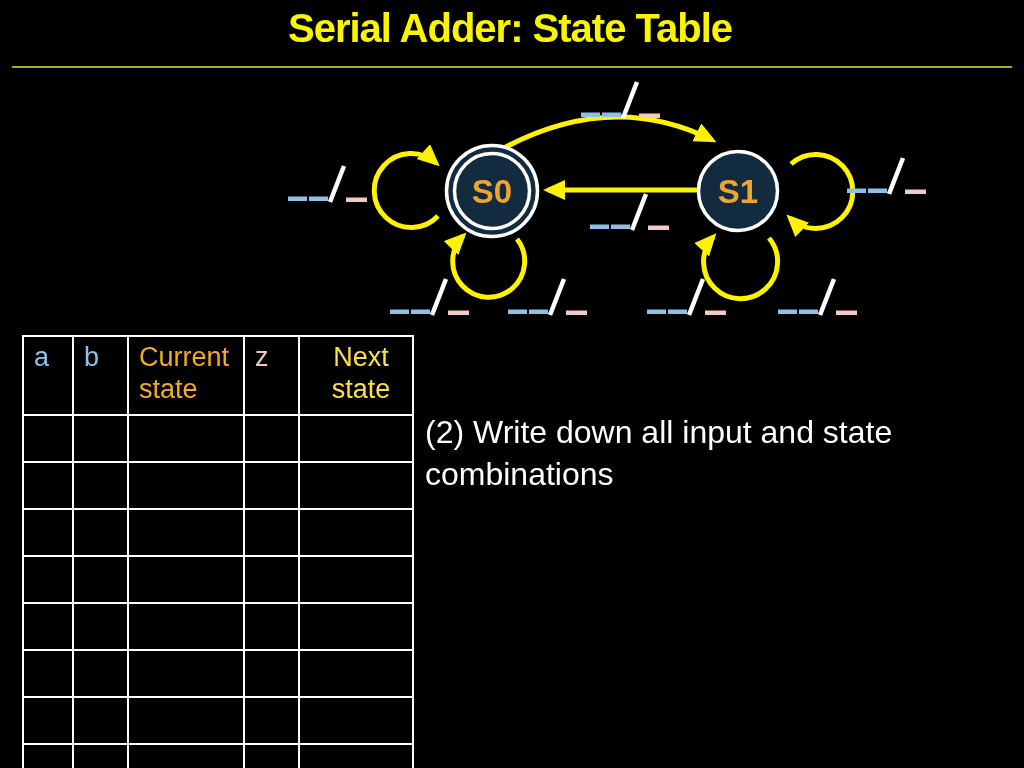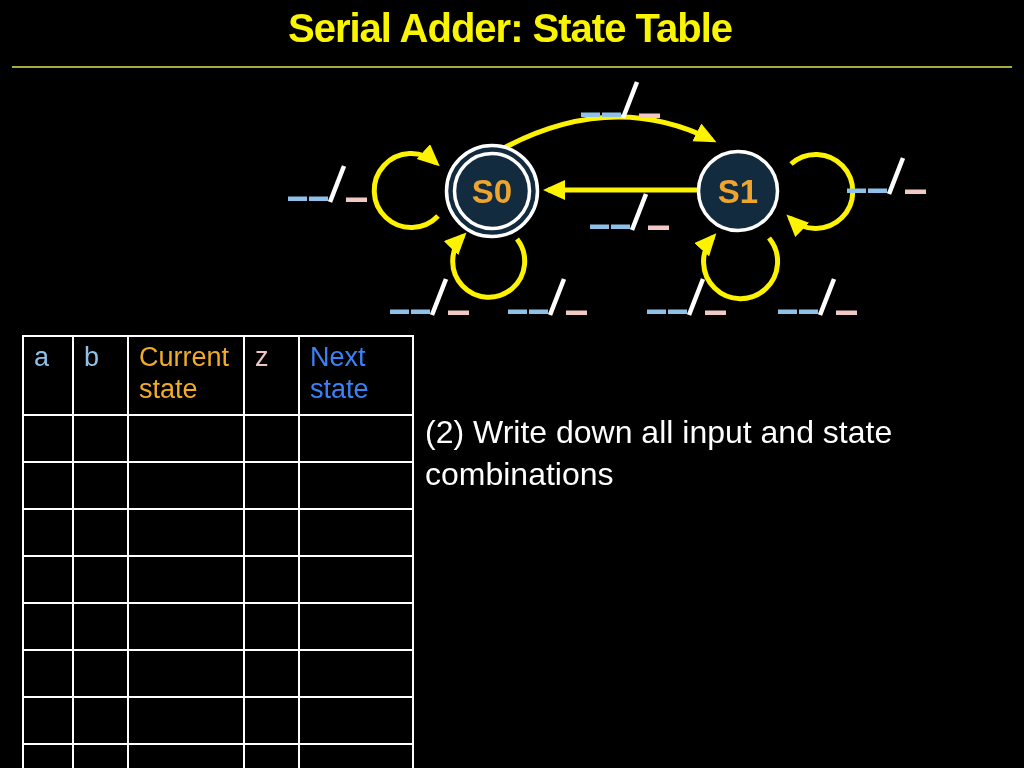--- a/index.html
+++ b/index.html
@@ -101,21 +101,21 @@
       <col style="width:116px">
     <col style="width:55px">
       <col style="width:114px">
   </colgroup>
   <thead>
     <tr id="table-header-row">
         <th style="color: rgb(143, 193, 232);">a</th>
         <th style="color: rgb(143, 193, 232);">b</th>
         <th style="color: rgb(240, 172, 40);">Current state</th>
         <th style="color: rgb(239, 198, 198);">z</th>
-        <th style="color: #3b82f6;">Next state</th>
+        <th style="color: #fde047; text-align: center;">Next state</th>
       </tr>
   </thead>
   <tbody id="table-body">
       <tr>
         <td></td>
         <td></td>
         <td></td>
         <td></td>
         <td></td>
       </tr>

